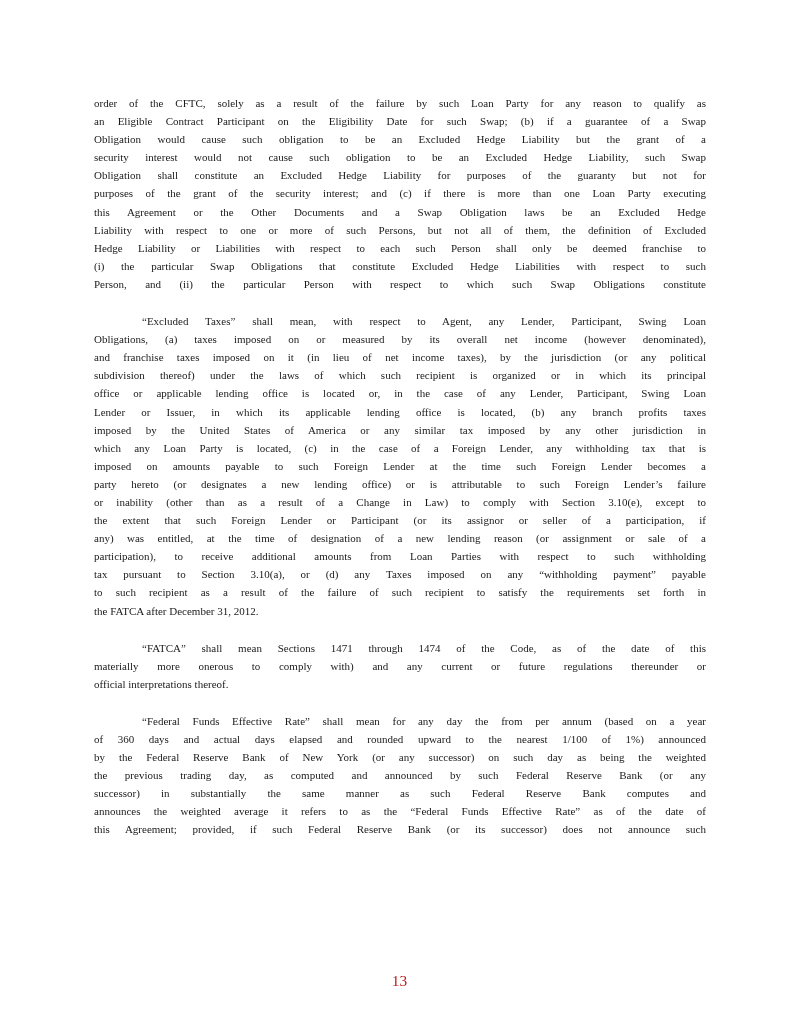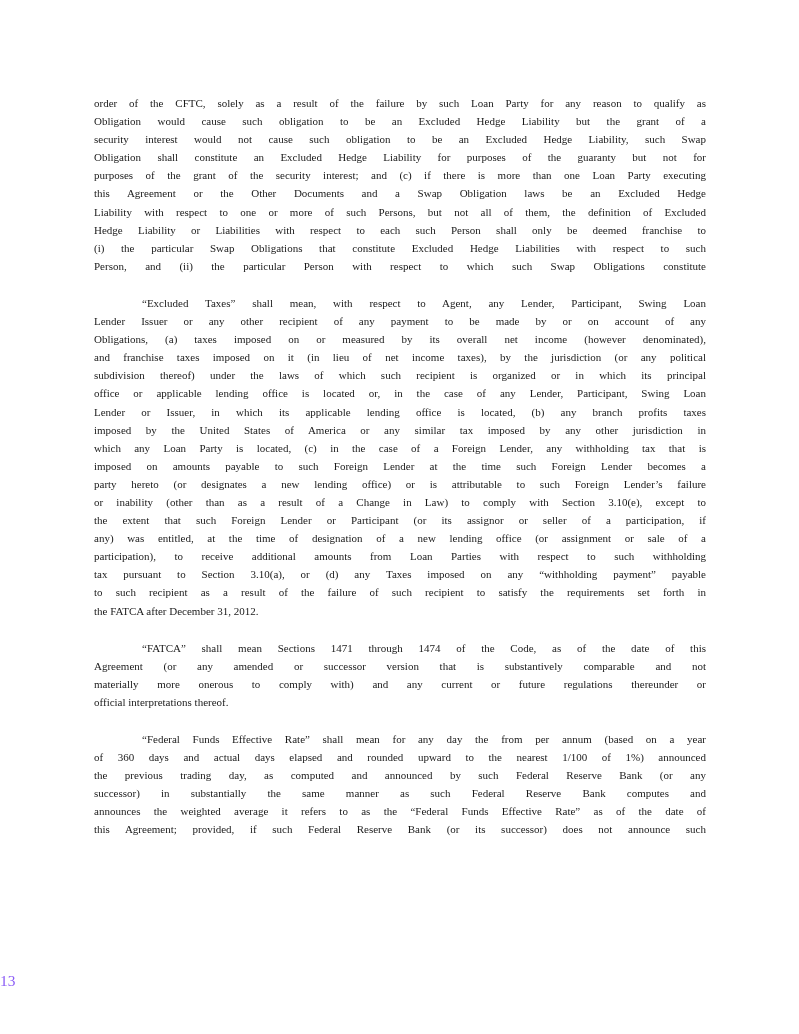--- a/index.html
+++ b/index.html
@@ -10,74 +10,74 @@
   }
   .para { margin: 0 0 19px 0; }
   .line {
     display: block; height: 18.1px; line-height: 18.1px; white-space: nowrap;
     text-align: justify; text-align-last: justify;
   }
   .line.last { text-align-last: left; }
   .line.indent { padding-left: 48px; }
   .term { text-underline-offset: 2px; text-decoration-thickness: 1px; }
   .page-number {
-    position: absolute; left: 0; right: 0; top: 972px; 
-    font-family: "Liberation Serif", serif; font-size: 15.4px; color: #8b5cf6;
+    position: absolute; left: 0; right: 0; top: 972px; text-align: center;
+    font-family: "Liberation Serif", serif; font-size: 15.4px; color: #b91c1c;
   }
 </style>
 </head>
 <body>
 
 <div class="page">
 
   <p class="para">
     <span class="line">order of the CFTC, solely as a result of the failure by such Loan Party for any reason to qualify as</span>
+    <span class="line">an Eligible Contract Participant on the Eligibility Date for such Swap; (b) if a guarantee of a Swap</span>
     <span class="line">Obligation would cause such obligation to be an Excluded Hedge Liability but the grant of a</span>
     <span class="line">security interest would not cause such obligation to be an Excluded Hedge Liability, such Swap</span>
     <span class="line">Obligation shall constitute an Excluded Hedge Liability for purposes of the guaranty but not for</span>
     <span class="line">purposes of the grant of the security interest; and (c) if there is more than one Loan Party executing</span>
     <span class="line">this Agreement or the Other Documents and a Swap Obligation laws be an Excluded Hedge</span>
     <span class="line">Liability with respect to one or more of such Persons, but not all of them, the definition of Excluded</span>
     <span class="line">Hedge Liability or Liabilities with respect to each such Person shall only be deemed franchise to</span>
     <span class="line">(i) the particular Swap Obligations that constitute Excluded Hedge Liabilities with respect to such</span>
     <span class="line">Person, and (ii) the particular Person with respect to which such Swap Obligations constitute</span>
   </p>
 
   <p class="para">
     <span class="line indent"><span>“</span><span class="term">Excluded Taxes</span><span>” shall mean, with respect to Agent, any Lender, Participant, Swing Loan</span></span>
-    <span class="line">Lender Issuer or any other recipient of any payment to be made by or on account of any</span>
     <span class="line">Obligations, (a) taxes imposed on or measured by its overall net income (however denominated),</span>
     <span class="line">and franchise taxes imposed on it (in lieu of net income taxes), by the jurisdiction (or any political</span>
     <span class="line">subdivision thereof) under the laws of which such recipient is organized or in which its principal</span>
     <span class="line">office or applicable lending office is located or, in the case of any Lender, Participant, Swing Loan</span>
     <span class="line">Lender or Issuer, in which its applicable lending office is located, (b) any branch profits taxes</span>
     <span class="line">imposed by the United States of America or any similar tax imposed by any other jurisdiction in</span>
     <span class="line">which any Loan Party is located, (c) in the case of a Foreign Lender, any withholding tax that is</span>
     <span class="line">imposed on amounts payable to such Foreign Lender at the time such Foreign Lender becomes a</span>
     <span class="line">party hereto (or designates a new lending office) or is attributable to such Foreign Lender’s failure</span>
     <span class="line">or inability (other than as a result of a Change in Law) to comply with Section 3.10(e), except to</span>
     <span class="line">the extent that such Foreign Lender or Participant (or its assignor or seller of a participation, if</span>
-    <span class="line">any) was entitled, at the time of designation of a new lending office (or assignment or sale of a</span>
+    <span class="line">any) was entitled, at the time of designation of a new lending reason (or assignment or sale of a</span>
     <span class="line">participation), to receive additional amounts from Loan Parties with respect to such withholding</span>
     <span class="line">tax pursuant to Section 3.10(a), or (d) any Taxes imposed on any “withholding payment” payable</span>
     <span class="line">to such recipient as a result of the failure of such recipient to satisfy the requirements set forth in</span>
     <span class="line last">the FATCA after December 31, 2012.</span>
   </p>
 
 
   <p class="para">
     <span class="line indent"><span>“</span><span class="term">FATCA</span><span>” shall mean Sections 1471 through 1474 of the Code, as of the date of this</span></span>
-    <span class="line">Agreement (or any amended or successor version that is substantively comparable and not</span>
     <span class="line">materially more onerous to comply with) and any current or future regulations thereunder or</span>
     <span class="line last">official interpretations thereof.</span>
   </p>
 
   <p class="para">
     <span class="line indent"><span>“</span><span class="term">Federal Funds Effective Rate</span><span>” shall mean for any day the from per annum (based on a year</span></span>
     <span class="line">of 360 days and actual days elapsed and rounded upward to the nearest 1/100 of 1%) announced</span>
+    <span class="line">by the Federal Reserve Bank of New York (or any successor) on such day as being the weighted</span>
     <span class="line">the previous trading day, as computed and announced by such Federal Reserve Bank (or any</span>
     <span class="line">successor) in substantially the same manner as such Federal Reserve Bank computes and</span>
     <span class="line">announces the weighted average it refers to as the “Federal Funds Effective Rate” as of the date of</span>
     <span class="line">this Agreement; provided, if such Federal Reserve Bank (or its successor) does not announce such</span>
   </p>
 </div>
 
 <div class="page-number">13</div>
 
 </body></html>

